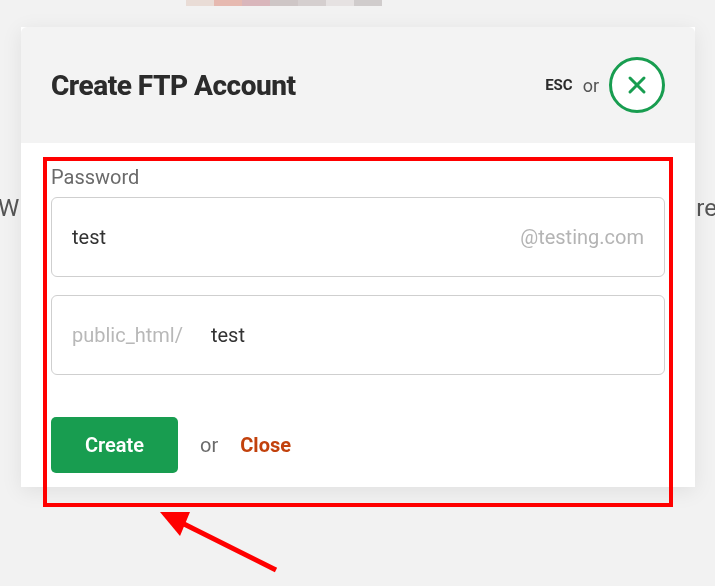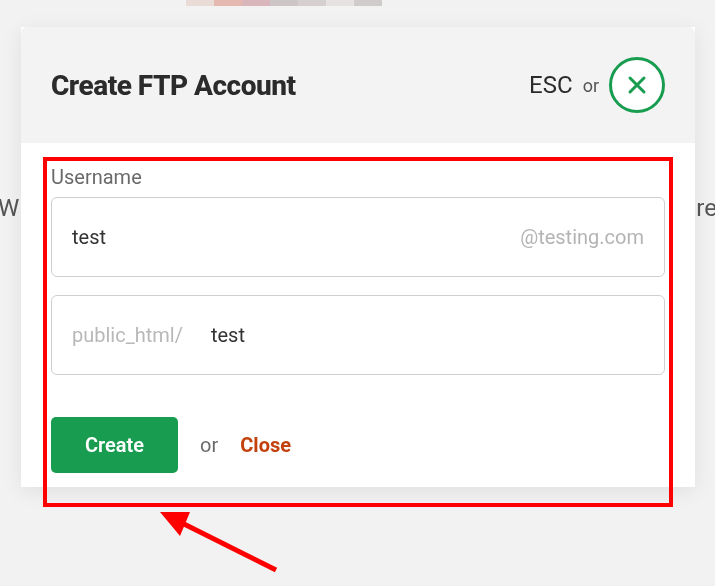--- a/index.html
+++ b/index.html
@@ -48,22 +48,22 @@
     font-weight: 800;
     color: #2b2b2b;
     letter-spacing: -0.5px;
   }
   .header-right {
     display: flex;
     align-items: center;
     gap: 10px;
   }
   .esc-label {
-    font-size: 24px;
-    font-weight: 400;
+    font-size: 15px;
+    font-weight: 700;
     color: #2b2b2b;
   }
   .or-label {
     font-size: 18px;
     color: #555;
   }
   .close-circle {
     width: 56px;
     height: 56px;
     border: 3px solid #189d50;
@@ -201,21 +201,21 @@
           <line x1="17" y1="3" x2="3" y2="17" stroke="#189d50" stroke-width="3" stroke-linecap="round"></line>
         </svg>
       </div>
     </div>
   </div>
 
   <div class="modal-body">
     <div class="highlight-box"></div>
 
     <div class="field-group">
-      <label class="field-label">Username</label>
+      <label class="field-label">Password</label>
       <div class="input-wrap">
         <input class="text-input" type="text" value="test" style="">
         <span class="input-suffix">@testing.com</span>
       </div>
     </div>
 
 
     <div class="field-group">
       <div class="input-wrap">
         <span class="dir-prefix">public_html/</span>

